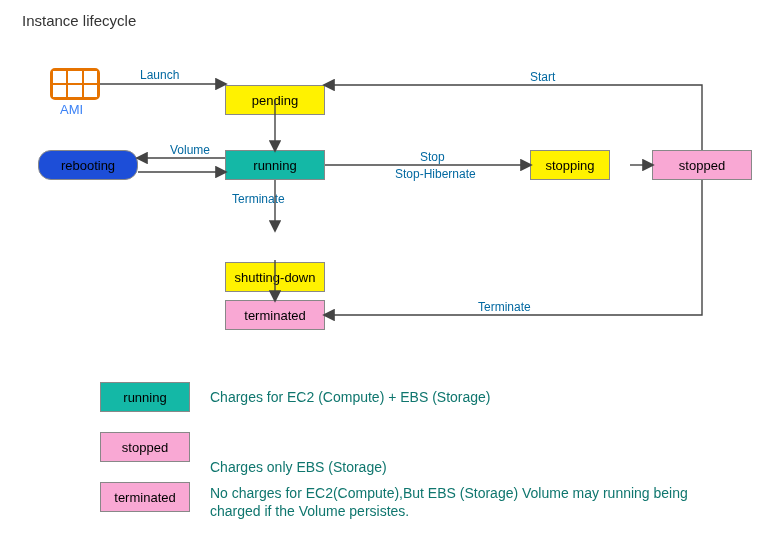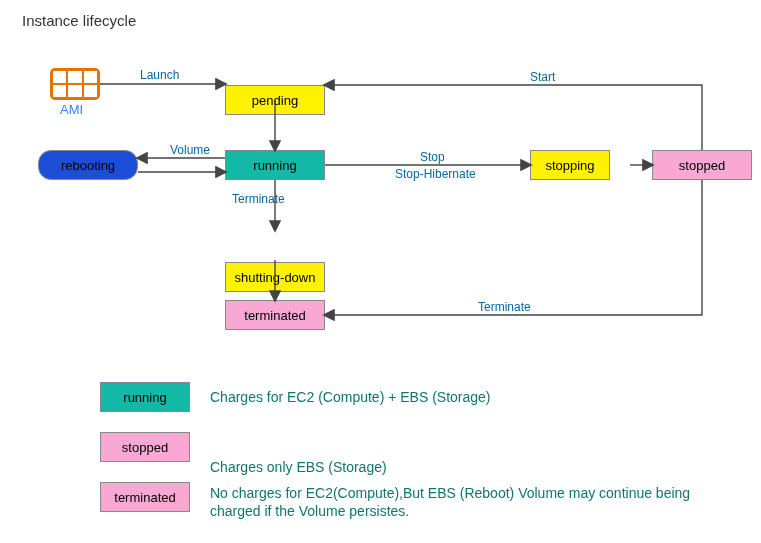--- a/index.html
+++ b/index.html
@@ -157,13 +157,13 @@
 <div class="legend-text" style="left:210px; top:388px;">Charges for EC2 (Compute) + EBS (Storage)</div>
 
 <div class="legend-box red" style="left:100px; top:432px;">
     <span>stopped</span>
   </div>
 <div class="legend-text" style="left:210px; top:458px;">Charges only EBS (Storage)</div>
 
 <div class="legend-box red" style="left:100px; top:482px;">
     <span>terminated</span>
   </div>
-<div class="legend-text" style="left:210px; top:484px; width:520px;">No charges for EC2(Compute),But EBS (Reboot) Volume may continue being charged if the Volume persistes.</div>
+<div class="legend-text" style="left:210px; top:484px; width:520px;">No charges for EC2(Compute),But EBS (Storage) Volume may running being charged if the Volume persistes.</div>
 
 </body></html>

